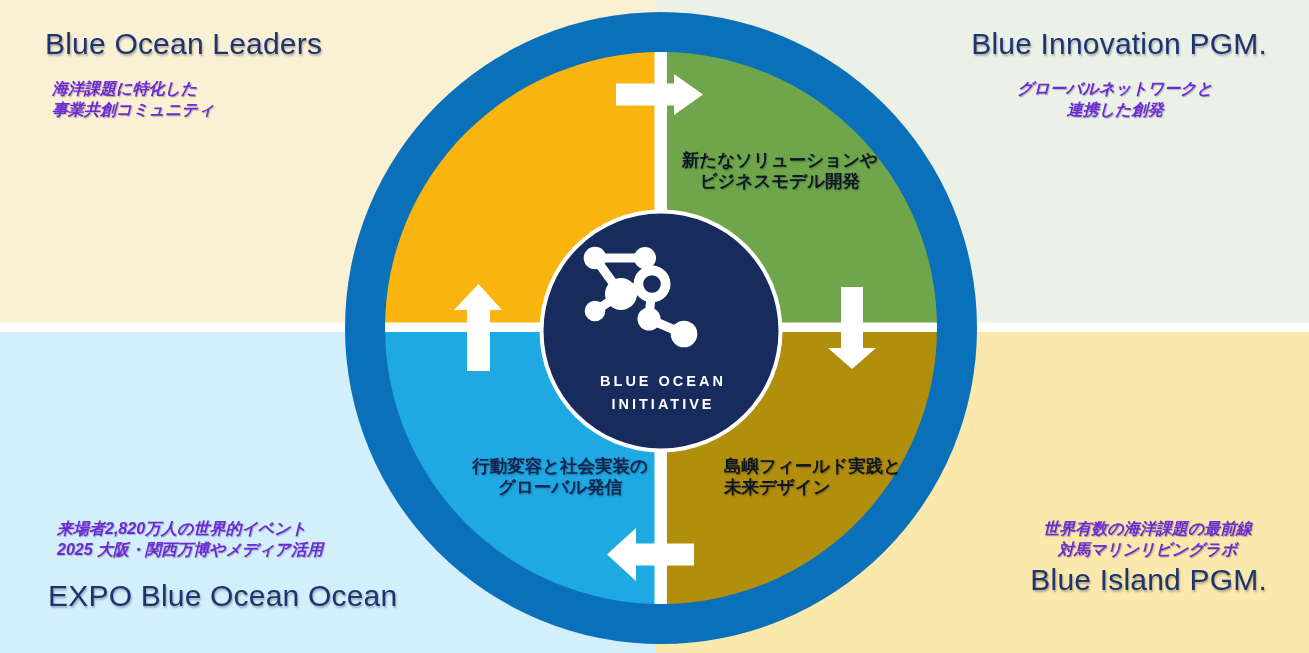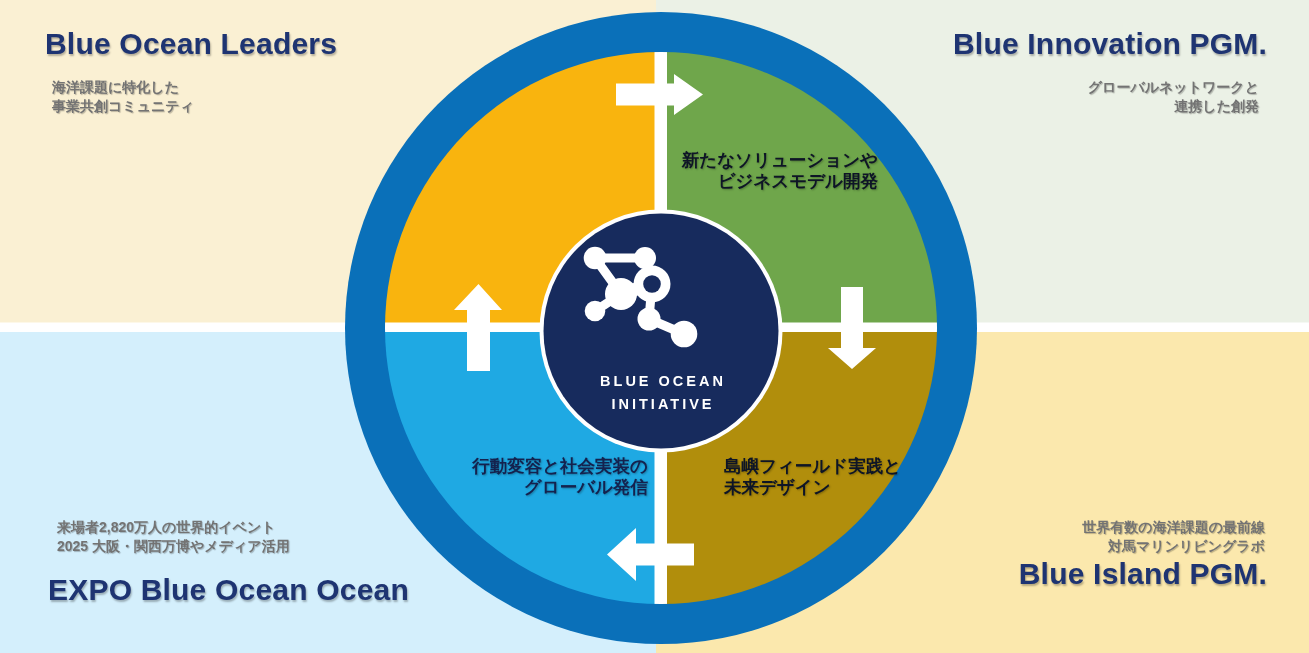--- a/index.html
+++ b/index.html
@@ -15,28 +15,28 @@
   .bg-tl{left:0;top:0;width:656px;height:327px;background:#FAF0D3;}
   .bg-tr{left:656px;top:0;width:653px;height:327px;background:#EBF1E6;}
   .bg-bl{left:0;top:327px;width:656px;height:326px;background:#D4EFFC;}
   .bg-br{left:656px;top:327px;width:653px;height:326px;background:#FBE8AD;}
 
   .diagram-svg{position:absolute;left:0;top:0;z-index:2;}
 
   
   .corner{position:absolute;z-index:3;}
   .corner-title{
-    font-size:30px;font-weight:700;color:#1E3472;letter-spacing:0.2px;
+    font-size:30px;font-weight:400;color:#1E3472;letter-spacing:0.2px;
     text-shadow:1px 2px 2px rgba(0,0,0,0.28);white-space:nowrap;
   }
   .corner-sub{
-    font-size:14px;font-weight:700;color:#737373;line-height:1.33;
-    white-space:pre-line;text-shadow:1px 1px 1px rgba(0,0,0,0.25);
+    font-size:16px;font-weight:700;color:#6d28d9;line-height:1.33;
+    white-space:pre-line;text-shadow:1px 1px 1px rgba(0,0,0,0.25);font-style:italic;
   }
-  .align-right{text-align:right;}
+  .align-right{text-align:center;}
 
   
   .q-label{
     position:absolute;z-index:3;font-size:17.5px;font-weight:700;
     line-height:1.2;color:#14224E;white-space:pre-line;
     text-shadow:1px 1px 2px rgba(0,0,0,0.28);
   }
   .q-label.dark{color:#0e1526;}
 
   

